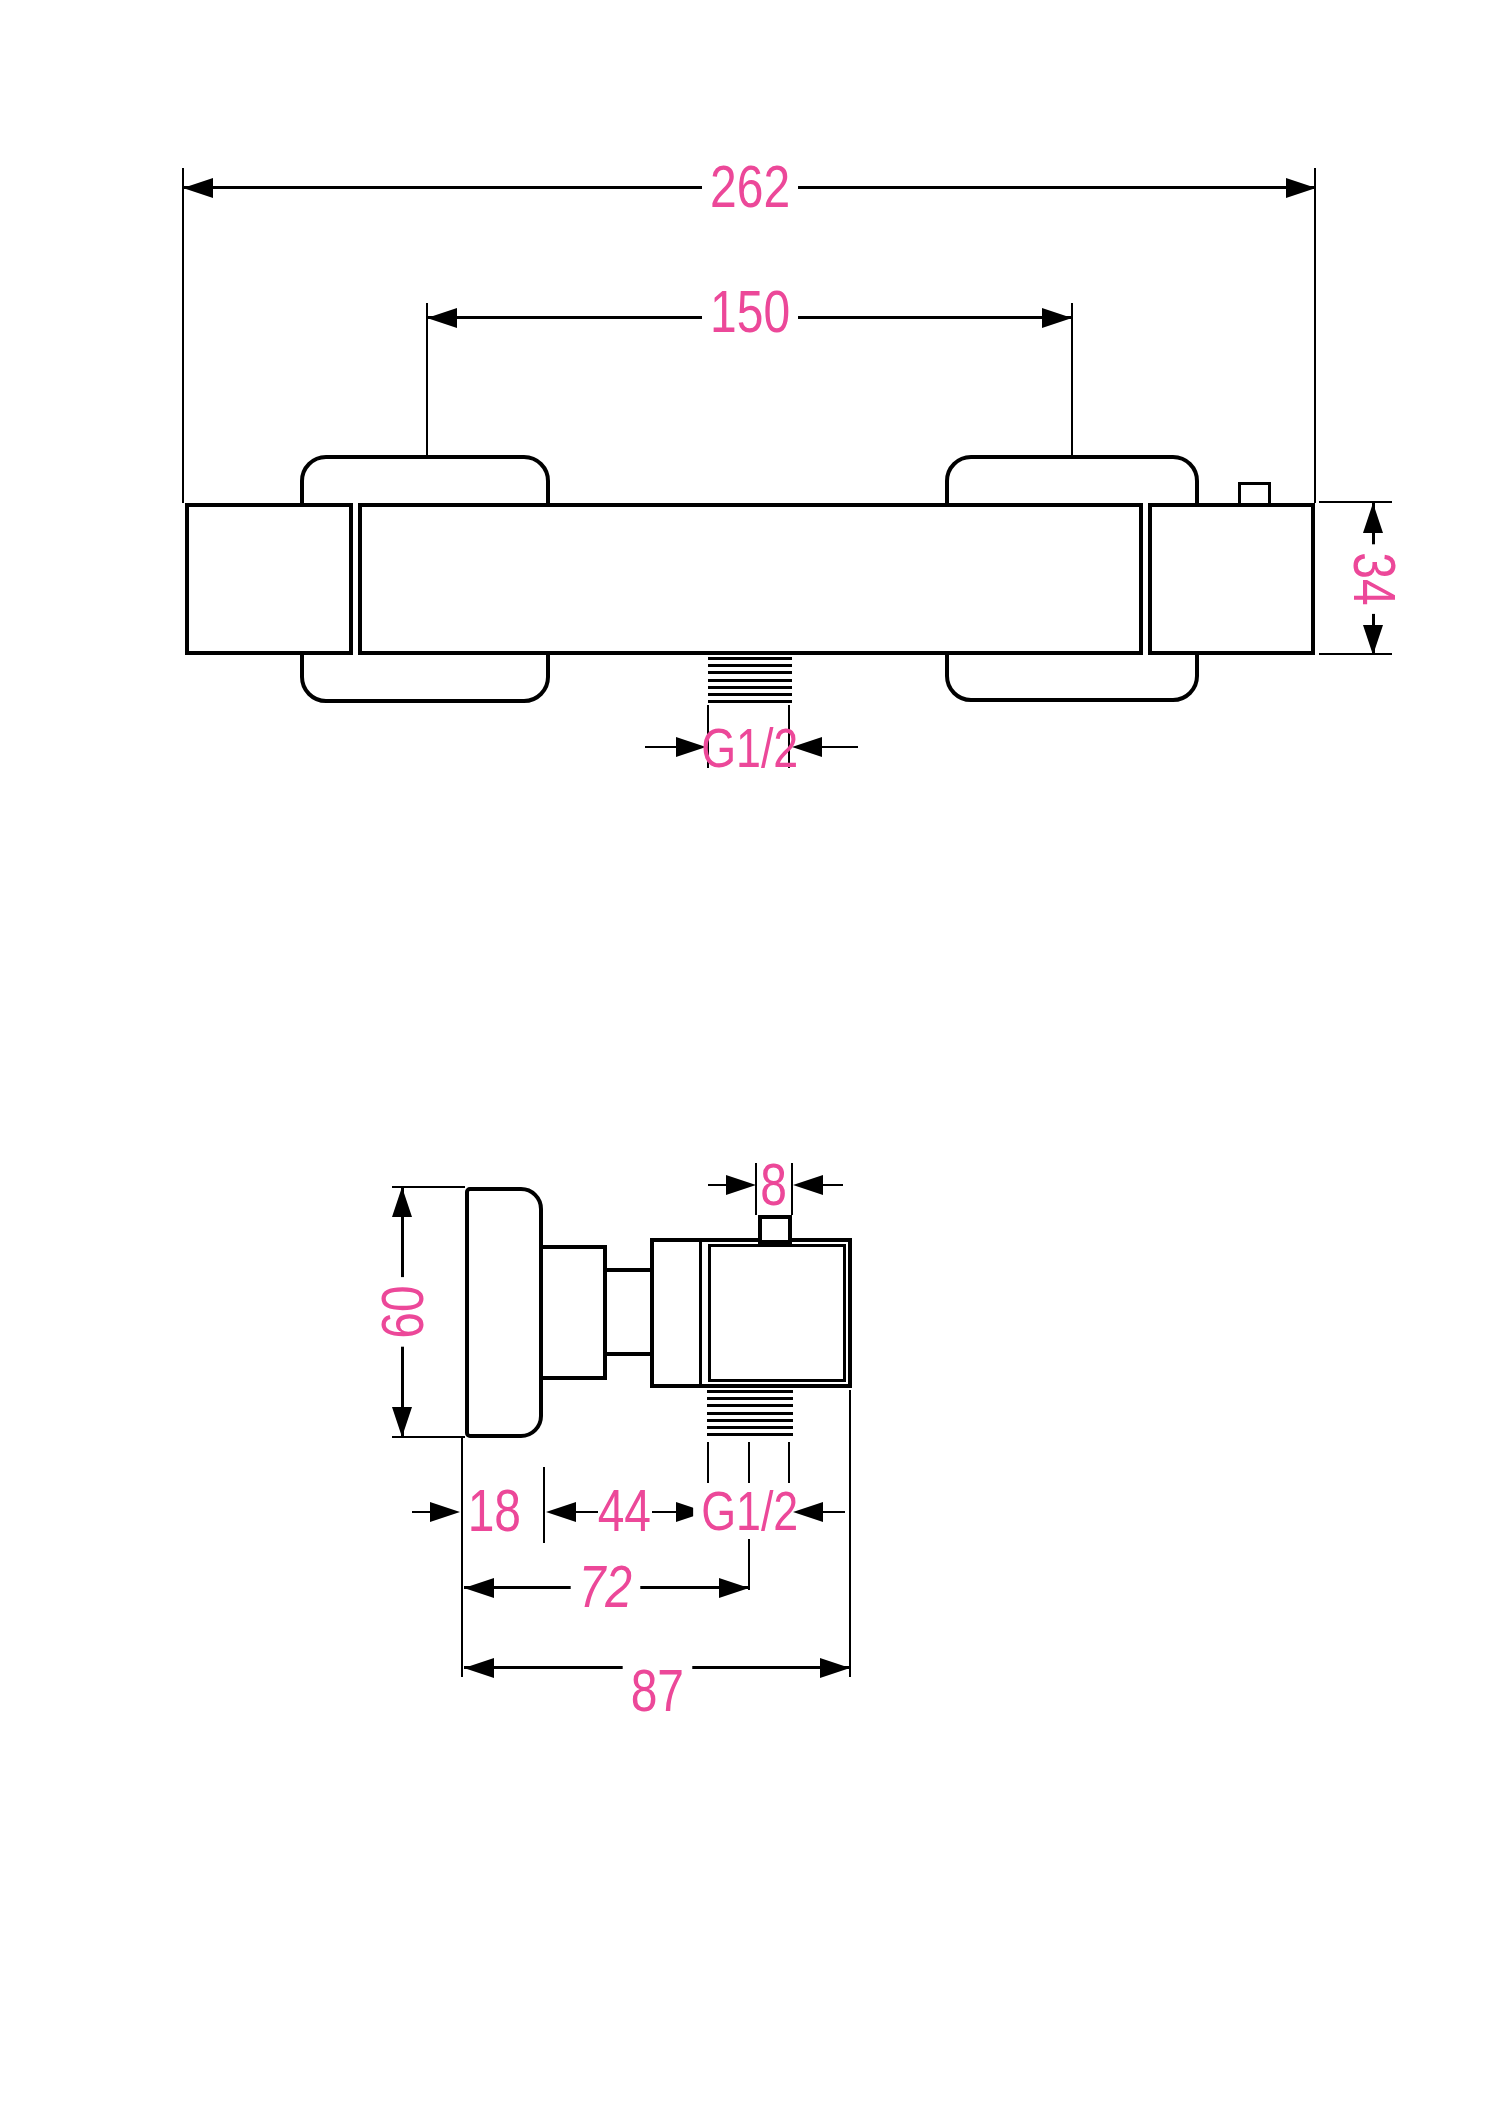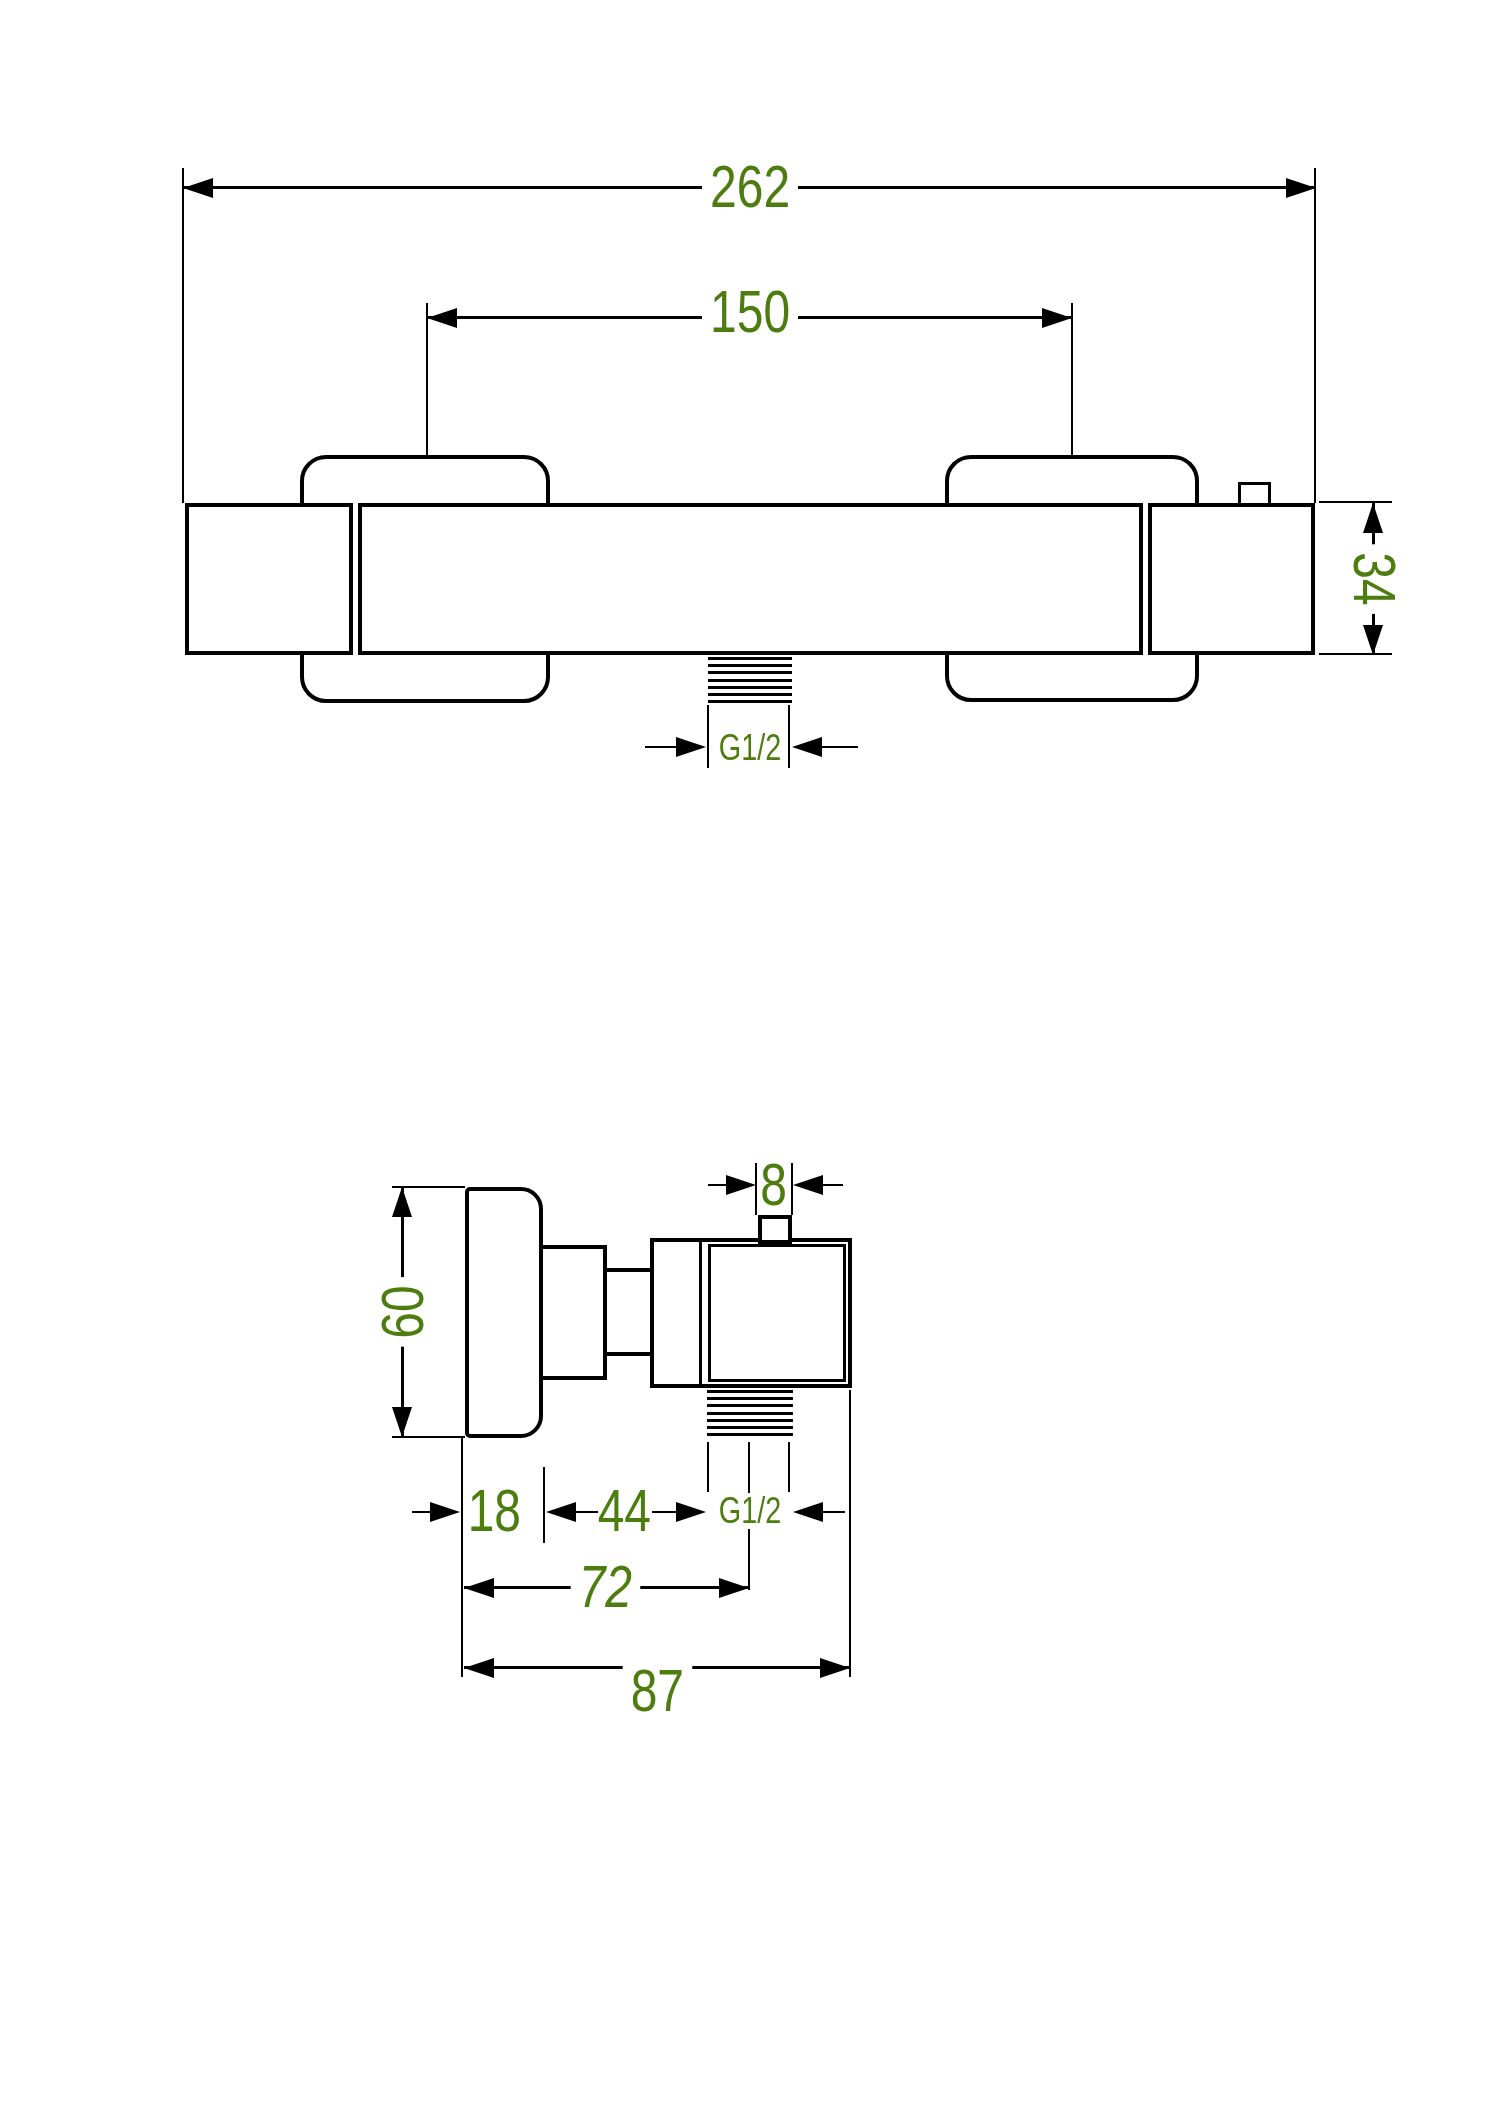--- a/index.html
+++ b/index.html
@@ -1,35 +1,35 @@
 <!DOCTYPE html>
 <html><head>
 <meta charset="utf-8">
 <style>
   html,body{margin:0;padding:0;background:#fff;}
   .canvas{position:relative;width:1500px;height:2121px;background:#fff;overflow:hidden;
-          font-family:"Liberation Sans",sans-serif;color:#4d7c0f;}
+          font-family:"Liberation Sans",sans-serif;color:#ec4899;}
   .view{position:absolute;inset:0;}
   
   .hl,.vl,.hl3,.vl3{position:absolute;background:#000;}
   .hl{height:2px;} .vl{width:2px;} .hl3{height:3px;} .vl3{width:3px;}
   .part{position:absolute;border:4px solid #000;background:#fff;box-sizing:border-box;}
   .part3{position:absolute;border:3px solid #000;background:#fff;box-sizing:border-box;}
   .thread{position:absolute;background:repeating-linear-gradient(180deg,#000 0 3px,#fff 3px 7.2px);}
   
   .ar{position:absolute;width:0;height:0;}
   .ar-l{border-top:10px solid transparent;border-bottom:10px solid transparent;border-right:30px solid #000;}
   .ar-r{border-top:10px solid transparent;border-bottom:10px solid transparent;border-left:30px solid #000;}
   .ar-u{border-left:10px solid transparent;border-right:10px solid transparent;border-bottom:30px solid #000;}
   .ar-d{border-left:10px solid transparent;border-right:10px solid transparent;border-top:30px solid #000;}
   
   .lbl{position:absolute;display:flex;align-items:center;justify-content:center;
        font-size:60px;line-height:1;white-space:nowrap;}
   .lbl span{display:block;transform:scaleX(.8);}
-  .lbl.small{font-size:36px;}
+  .lbl.small{font-size:56px;}
   .lbl.bg span{background:#fff;padding:0 10px;}
   .lbl.rot90 span{transform:rotate(90deg) scaleX(.8);background:#fff;padding:0 10px;}
   .lbl.rotm90 span{transform:rotate(-90deg) scaleX(.8);background:#fff;padding:0 10px;}
 </style>
 </head>
 <body>
 
 <div class="canvas">
 
   <div class="view">

